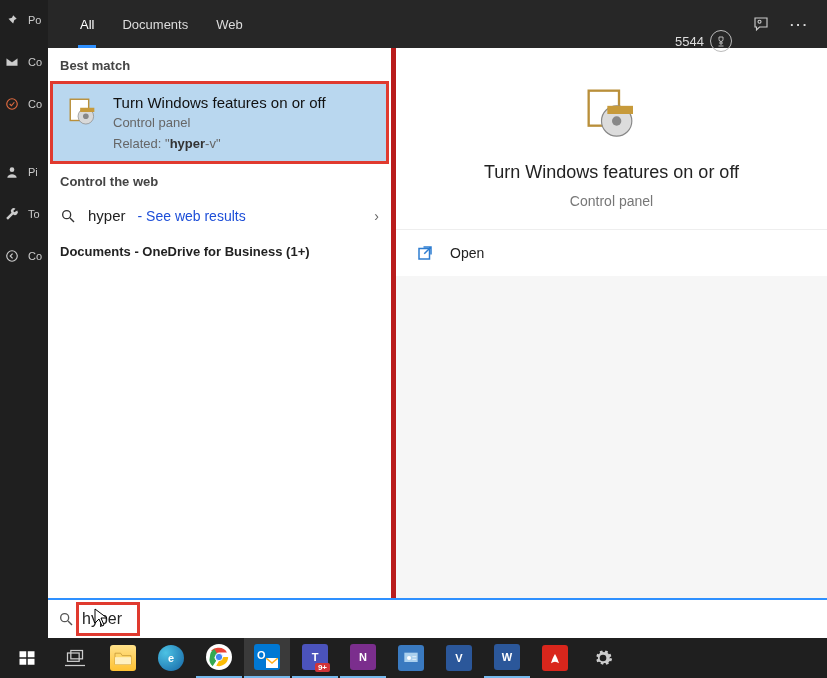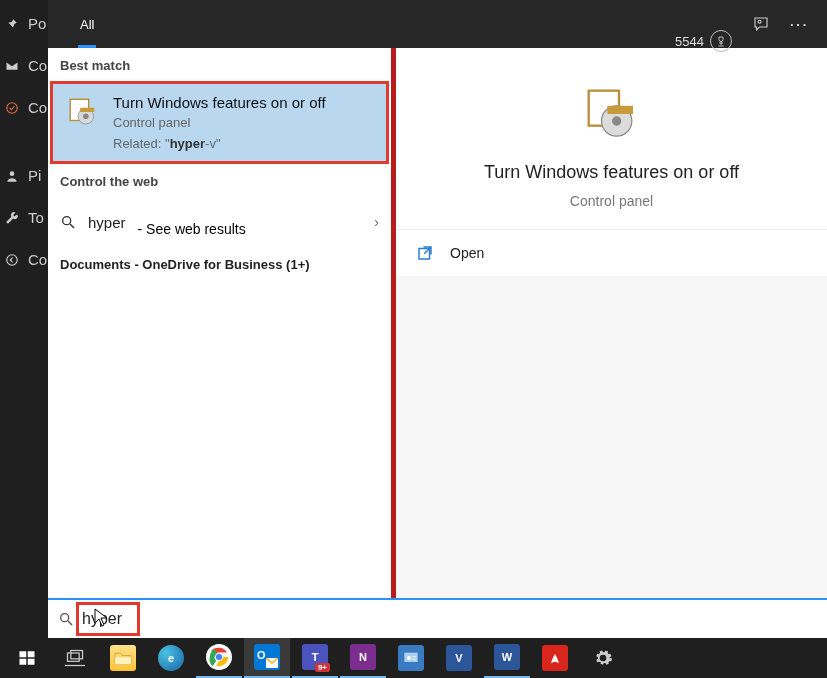--- a/index.html
+++ b/index.html
@@ -1,20 +1,20 @@
 <!DOCTYPE html>
 <html><head>
 <meta charset="utf-8">
 <style>
 * { margin: 0; padding: 0; box-sizing: border-box; font-family: "Segoe UI", Arial, sans-serif; }
 body { width: 827px; height: 678px; overflow: hidden; background: #1a1a1a; position: relative; }
 
 
 .left-strip { position: absolute; left: 0; top: 0; width: 48px; height: 638px; background: #1f1f1f; display: flex; flex-direction: column; padding-top: 8px; gap: 18px; z-index: 0; }
-.left-strip .li { display: flex; align-items: flex-end; color: #ccc; font-size: 15px; height: 24px; padding-left: 4px; gap: 8px; }
+.left-strip .li { display: flex; align-items: center; color: #ccc; font-size: 11px; height: 24px; padding-left: 4px; gap: 8px; }
 .left-strip .ic { width: 16px; height: 16px; display: inline-flex; align-items: center; justify-content: center; }
 
 
 .topbar { position: absolute; left: 48px; top: 0; right: 0; height: 48px; background: #272727; display: flex; align-items: center; padding: 0 18px; color: #ddd; font-size: 13px; z-index: 2; }
 .tabs { display: flex; gap: 0; }
 .tab { padding: 0 14px; height: 48px; display: flex; align-items: center; cursor: pointer; position: relative; }
 .tab.active { color: #fff; }
 .tab.active::after { content:""; position:absolute; left:12px; right:12px; bottom:0; height:3px; background:#2e90ff; }
 .more-caret { margin-left:4px; font-size:10px; }
 .top-right { margin-left: auto; display: flex; align-items: center; gap: 20px; }
@@ -32,21 +32,21 @@
 .best-match { margin: 0 2px; padding: 10px 12px; display: flex; gap: 12px; background: #b9d7ef; border: 3px solid #e03a2f; position: relative; }
 .best-match .icon-box { width: 36px; height: 36px; display:flex; align-items:center; justify-content:center; }
 .best-match .t1 { font-size: 15px; color: #111; }
 .best-match .t2 { font-size: 13px; color: #666; margin-top: 4px; }
 .best-match .t3 { font-size: 13px; color: #666; margin-top: 6px; }
 .best-match .t3 b { color:#333; font-weight:600; }
 
 .web-row { display:flex; align-items:center; padding: 10px 12px; gap: 10px; }
 .web-row .mag { width:18px; text-align:center; color:#333; }
 .web-row .term { font-size: 15px; color:#222; }
-.web-row .suffix { font-size: 14px; color:#000000; margin-left: 2px; margin-top: 14px;}
+.web-row .suffix { font-size: 14px; color:#1d4ed8; margin-left: 2px;}
 .web-row .chev { margin-left: auto; color:#666; font-size:14px; }
 
 .docs-row { font-size: 13px; padding: 10px 12px; color:#222; }
 
 .details-top { padding: 36px 10px 20px; text-align: center; background:#fff; border-bottom: 1px solid #eee; }
 .details-top .big-icon { width: 60px; height: 60px; margin: 0 auto 18px; display:flex; align-items:center; justify-content:center; }
 .details-top .d-title { font-size: 18px; color:#222; }
 .details-top .d-sub { font-size: 14px; color:#777; margin-top: 10px; }
 
 .details-actions { background:#fff; }
@@ -123,20 +123,22 @@
           <path d="M13 8l-4 4 4 4"></path>
         </svg>
     </span>
     <span>Co</span>
   </div>
 </div>
 
 <div class="topbar">
   <div class="tabs">
     <div class="tab active">All</div>
+    <div class="tab">Documents</div>
+    <div class="tab">Web</div>
   </div>
   <div class="top-right">
     <div class="points">
       <span>5544</span>
       <span class="badge-circle">
         <svg width="12" height="12" viewBox="0 0 24 24" fill="none" stroke="#bbb" stroke-width="2">
             <path d="M8 4h8v5a4 4 0 01-8 0zM10 14h4v4h-4zM7 22h10"></path>
           </svg>
       </span>
     </div>

